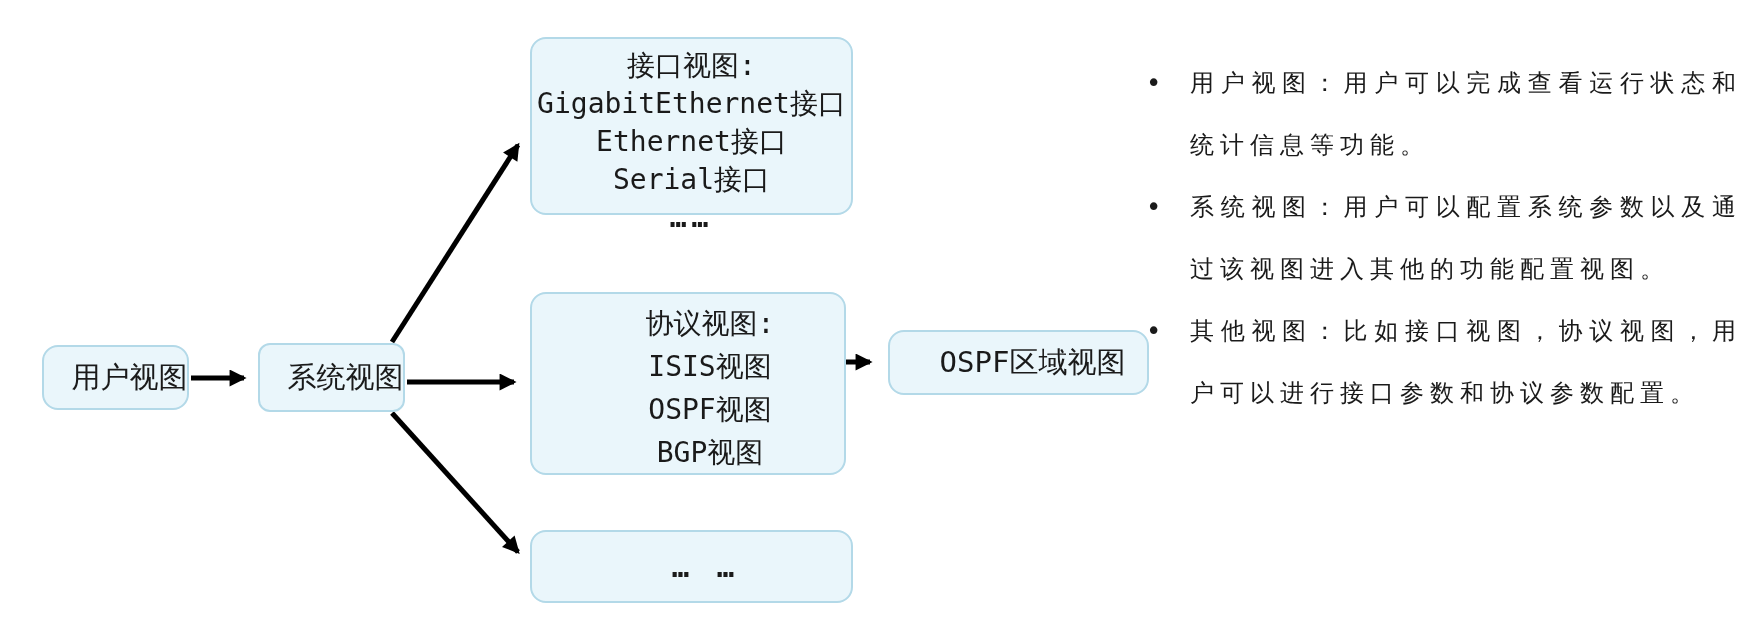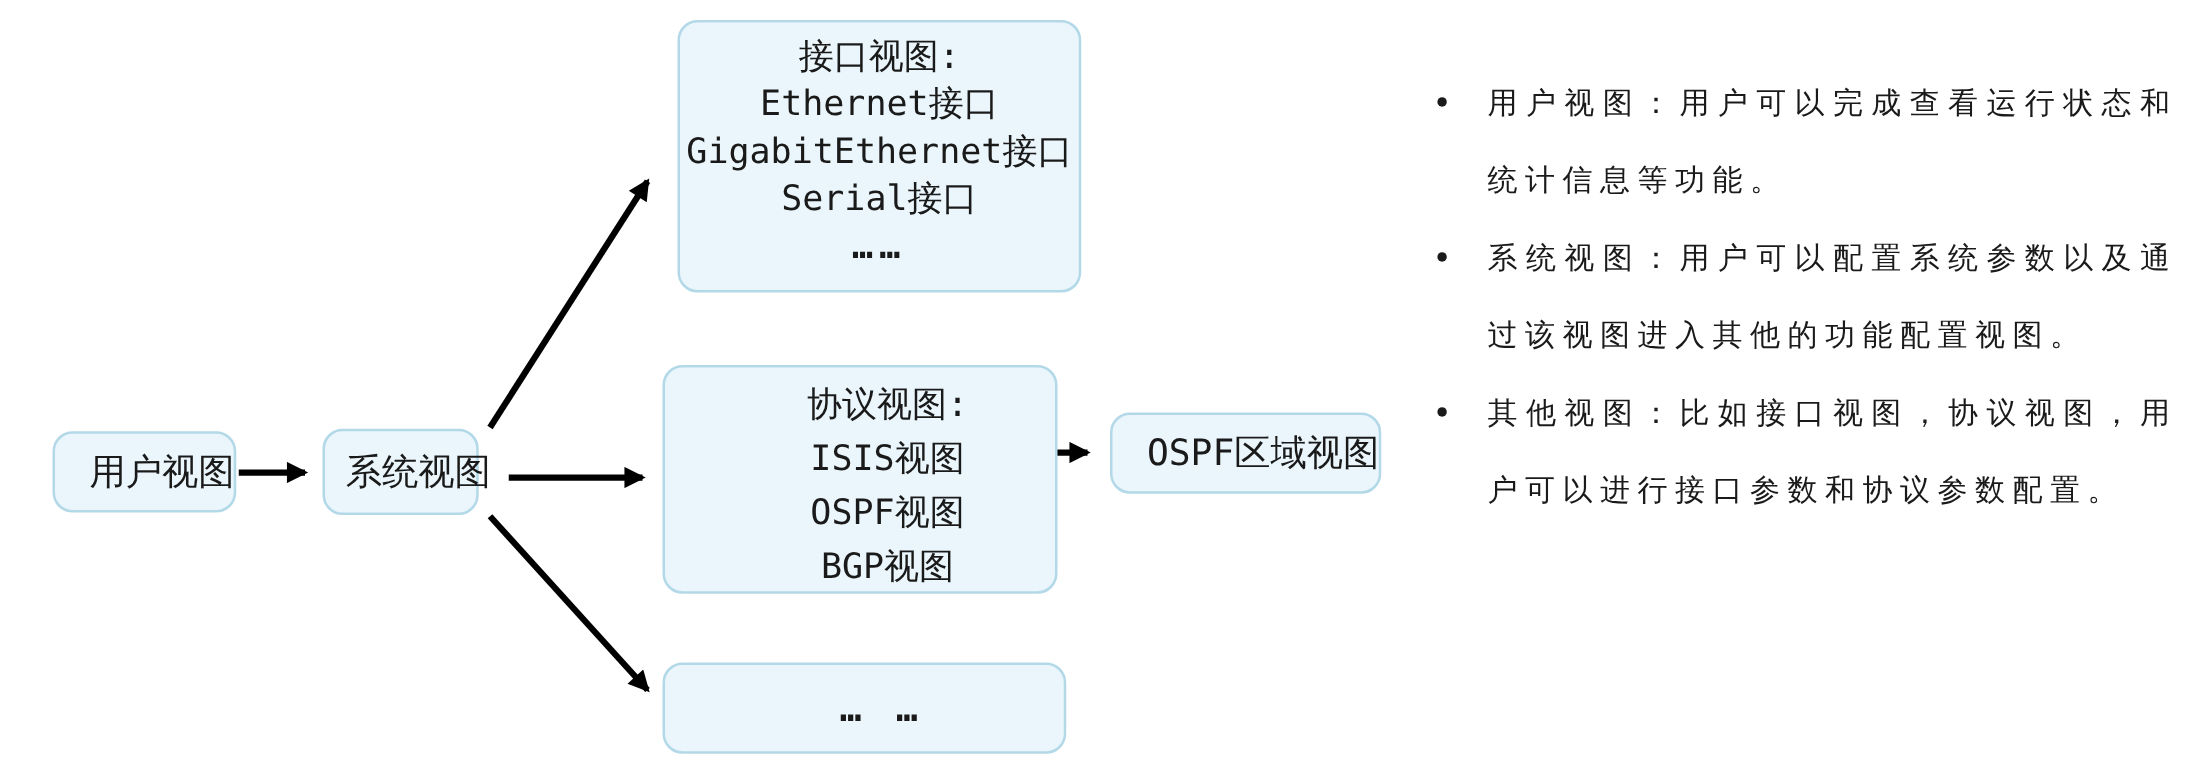--- a/index.html
+++ b/index.html
@@ -33,26 +33,26 @@
     font-size: 29px;
     white-space: nowrap;
     padding-left: 28px;
   }
   .node.multi { padding-top: 8px; }
   .node.multi .bline {
     font-size: 28px;
     white-space: nowrap;
   }
   .node-user      { left: 42px;  top: 345px; width: 147px; height: 65px; }
-  .node-system    { left: 258px; top: 343px; width: 125px; height: 69px; }
-  .node-interface { left: 530px; top: 16px;  width: 323px; height: 218px; margin-left: 12px; }
+  .node-system    { left: 258px; top: 343px; width: 147px; height: 69px; border-radius: 12px; }
+  .node-interface { left: 530px; top: 37px;  width: 323px; height: 178px; }
   .node-interface .bline { line-height: 38px; }
   .node-protocol  { left: 530px; top: 292px; width: 316px; height: 183px; }
   .node-protocol .bline { line-height: 43px; padding-left: 44px; }
-  .node-ospfarea  { left: 888px; top: 330px; width: 217px; height: 65px; font-size: 30px; }
+  .node-ospfarea  { left: 888px; top: 330px; width: 261px; height: 65px; font-size: 30px; }
   .node-other     { left: 530px; top: 530px; width: 323px; height: 73px;
                     font-weight: bold; letter-spacing: 5px; font-size: 30px; }
   .dots { font-weight: bold; letter-spacing: 5px; }
   .arrows {
     position: absolute;
     left: 0; top: 0;
     width: 1764px; height: 624px;
     pointer-events: none;
   }
   .arrows line { stroke: var(--arrow, #000000); stroke-width: 5; }
@@ -101,22 +101,22 @@
   <div class="node single node-user">
     <span>用户视图</span>
   </div>
 
   <div class="node single node-system">
     <span>系统视图</span>
   </div>
 
   <div class="node multi node-interface">
     <div class="bline">接口视图:</div>
+    <div class="bline">GigabitEthernet接口</div>
     <div class="bline">Ethernet接口</div>
-    <div class="bline">GigabitEthernet接口</div>
     <div class="bline">Serial接口</div>
     <div class="bline dots">……</div>
   </div>
 
   <div class="node multi node-protocol">
     <div class="bline">协议视图:</div>
     <div class="bline">ISIS视图</div>
     <div class="bline">OSPF视图</div>
     <div class="bline">BGP视图</div>
   </div>

